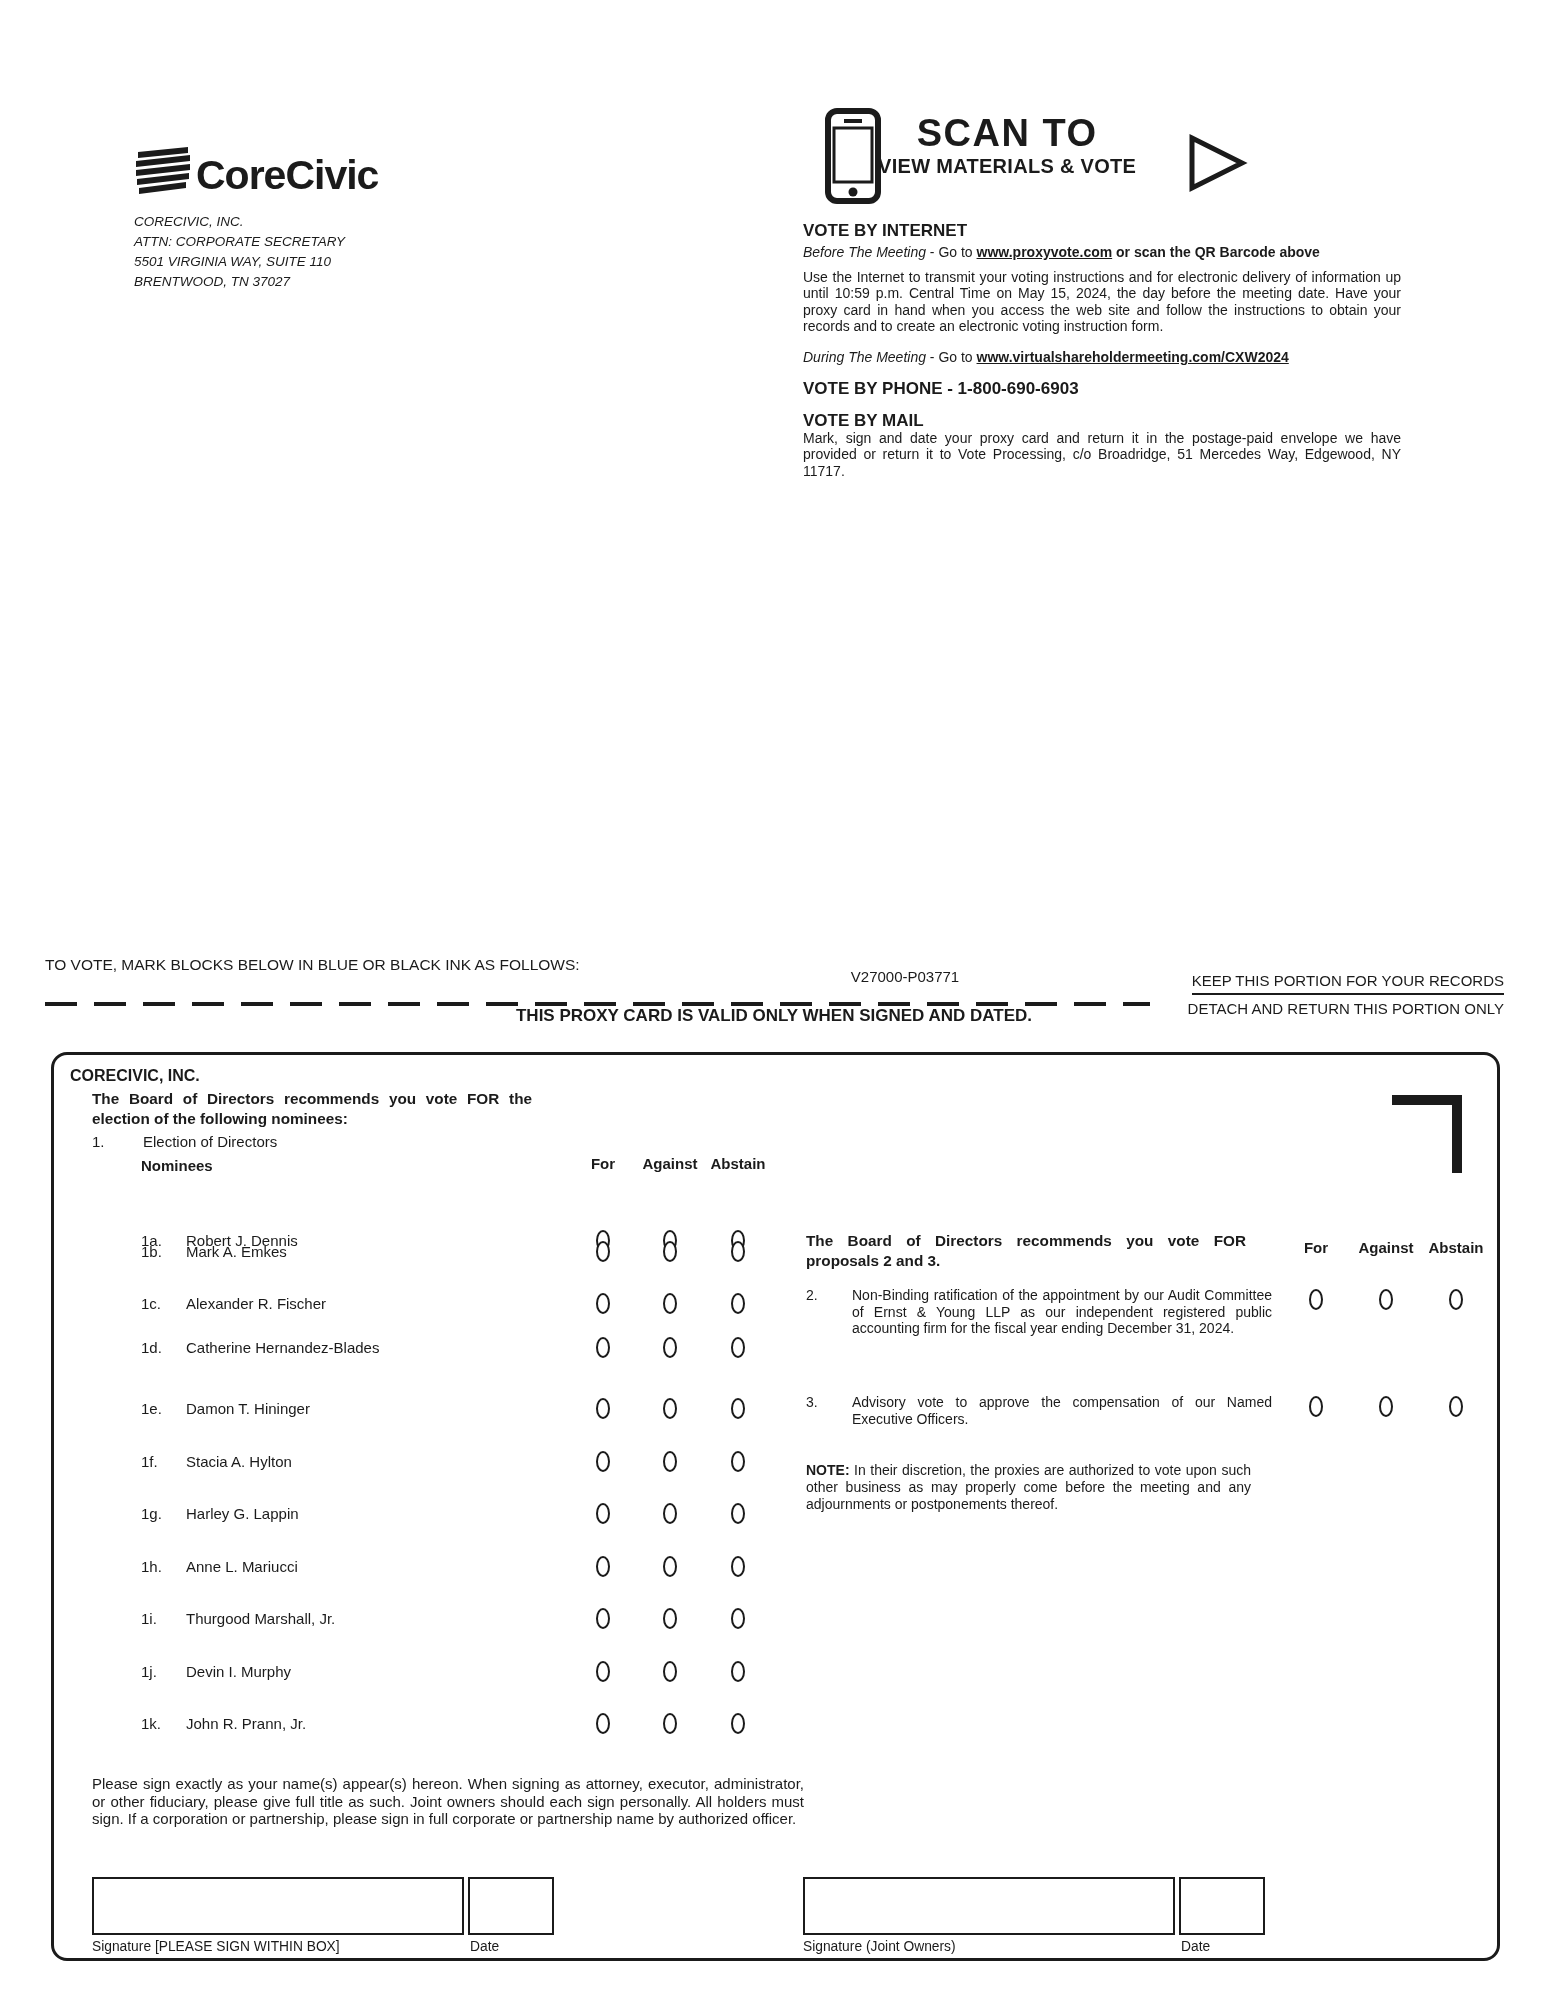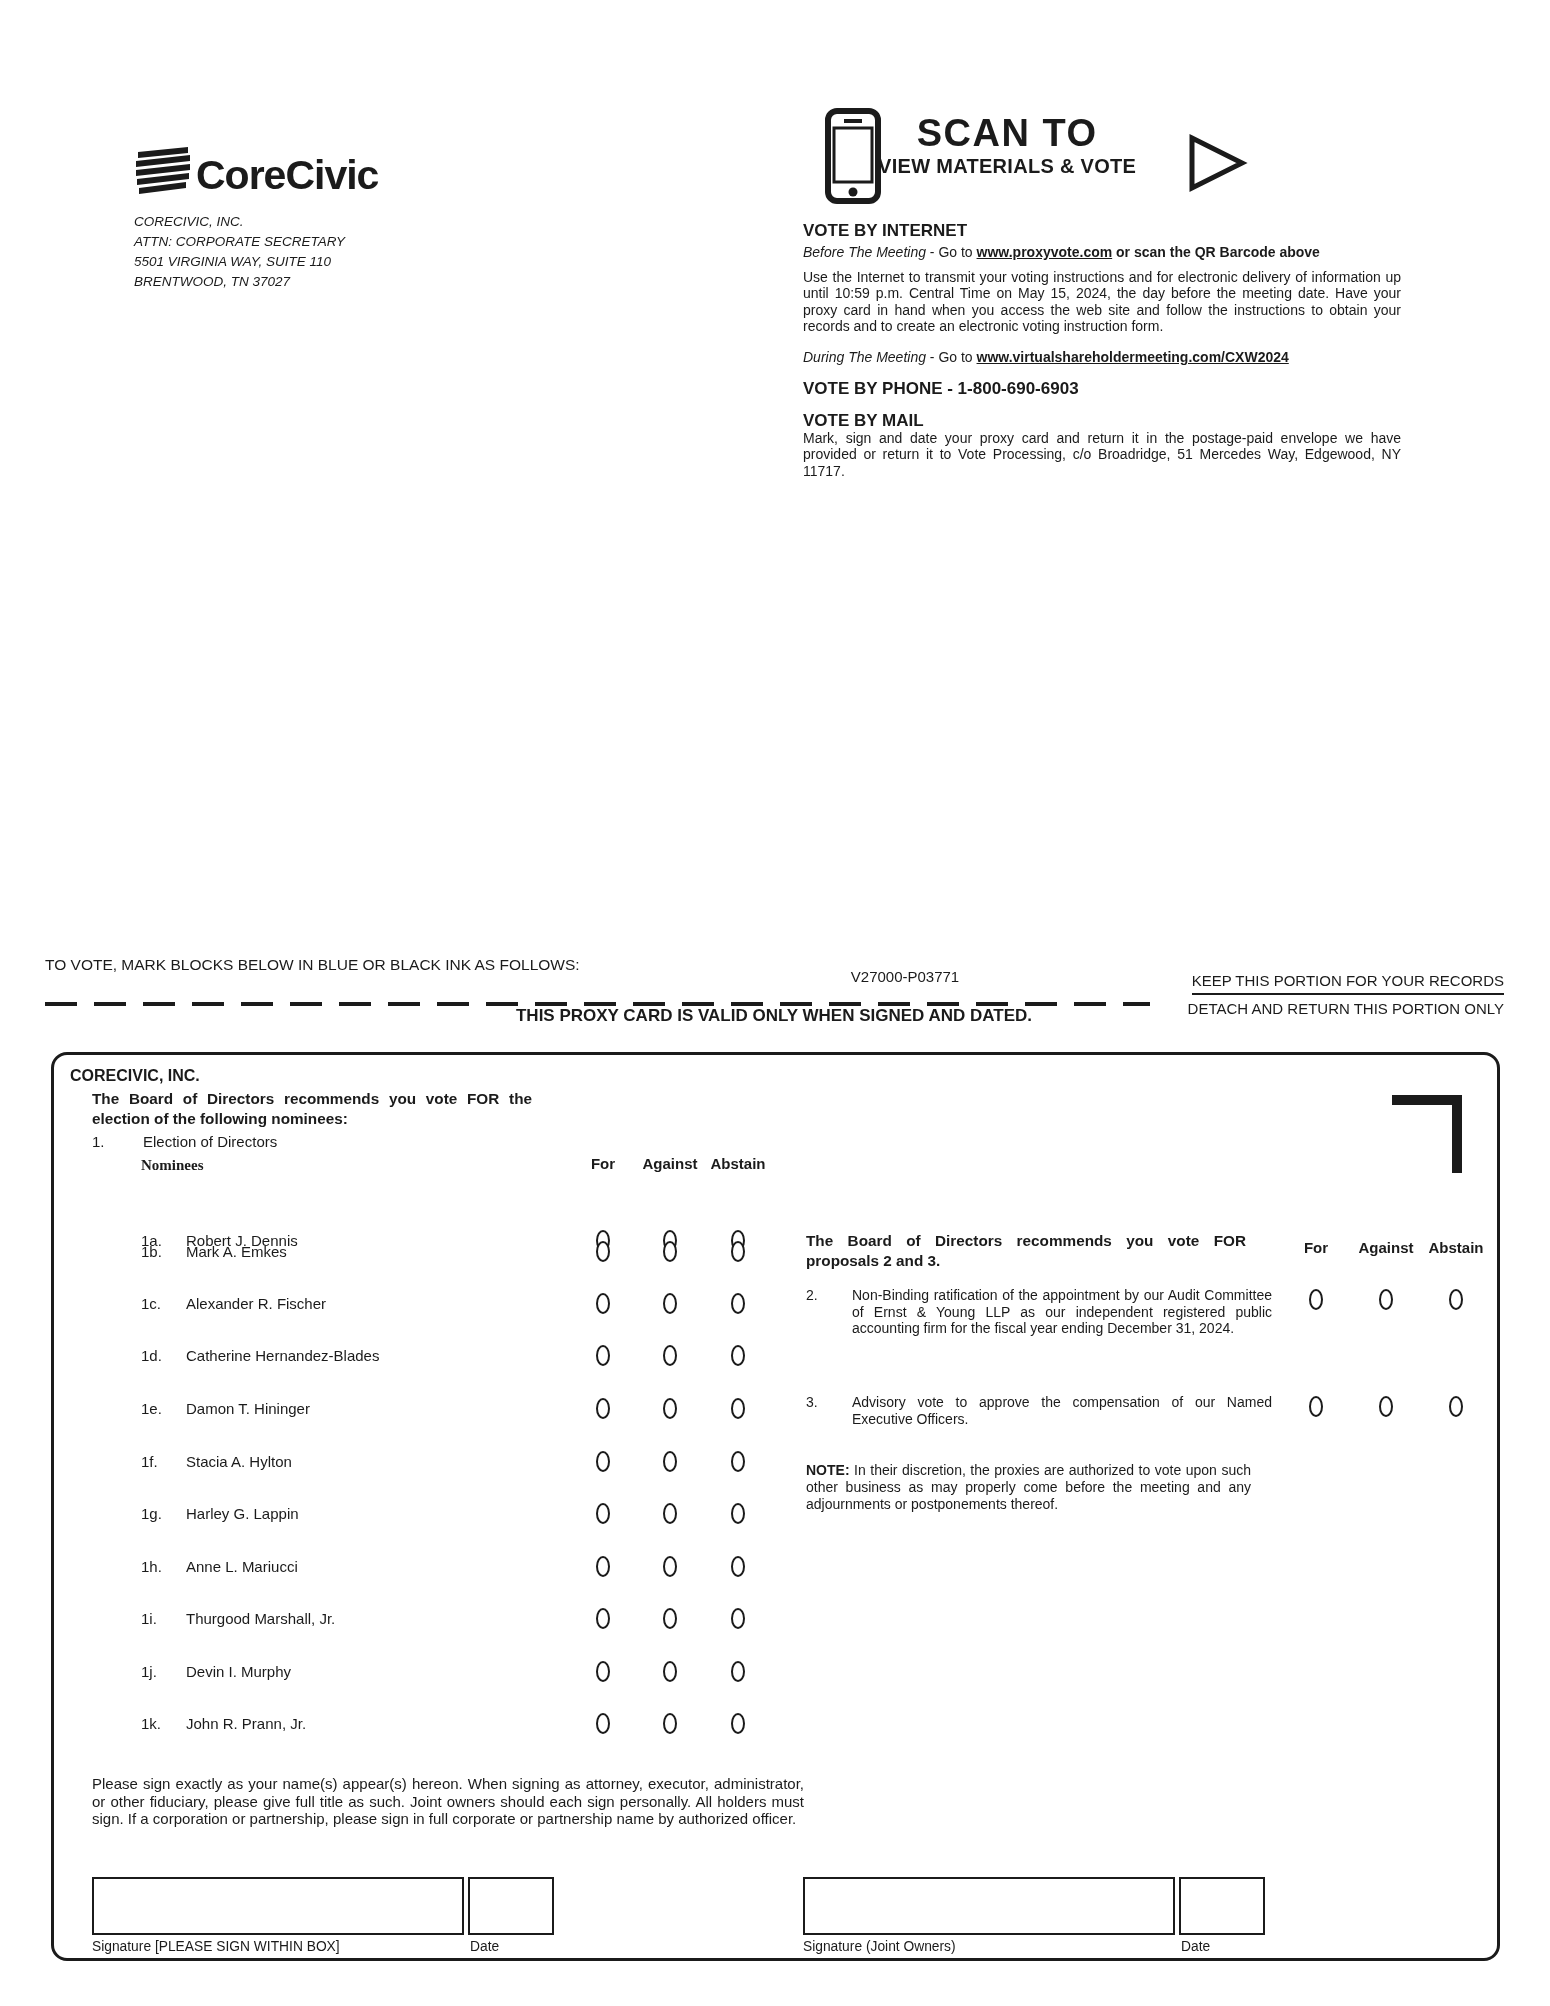--- a/index.html
+++ b/index.html
@@ -114,21 +114,21 @@
 
 <div id="proxy-card">
 
   <div class="abs" style="left:16px;top:12px;font-weight:bold;font-size:16px;">CORECIVIC, INC.</div>
 
   <div class="abs" style="left:38px;top:34px;width:440px;font-weight:bold;font-size:15.3px;line-height:19.5px;text-align:justify;">The Board of Directors recommends you vote FOR the election of the following nominees:</div>
 
   <span class="abs" style="left:38px;top:78px;font-size:15px;">1.</span>
   <span class="abs" style="left:89px;top:78px;font-size:15px;">Election of Directors</span>
 
-  <div class="abs" style="left:87px;top:102px;font-weight:bold;font-size:15px;font-family:Liberation Serif, serif;">Nominees</div>
+  <div class="abs" style="left:87px;top:102px;font-weight:bold;font-size:15px;">Nominees</div>
 
   <span class="colhead" style="left:549px;top:100px;">For</span>
   <span class="colhead" style="left:616px;top:100px;">Against</span>
   <span class="colhead" style="left:684px;top:100px;">Abstain</span>
 
   <div style="position:absolute;left:0;top:0;width:100%;height:0;overflow:visible;">
       <div class="nominee-row" style="top: 139px; margin-top: 36px;">
         <span class="nom-num">1a.</span>
         <span class="nom-name">Robert J. Dennis</span>
         <span class="oval" style="left:549px;"></span>
@@ -142,21 +142,21 @@
         <span class="oval" style="left:616px;"></span>
         <span class="oval" style="left:684px;"></span>
       </div>
       <div class="nominee-row" style="top: 238px;">
         <span class="nom-num">1c.</span>
         <span class="nom-name">Alexander R. Fischer</span>
         <span class="oval" style="left:549px;"></span>
         <span class="oval" style="left:616px;"></span>
         <span class="oval" style="left:684px;"></span>
       </div>
-      <div class="nominee-row" style="top: 290px;">
+      <div class="nominee-row" style="top: 282px;">
         <span class="nom-num">1d.</span>
         <span class="nom-name">Catherine Hernandez-Blades</span>
         <span class="oval" style="left:549px;"></span>
         <span class="oval" style="left:616px;"></span>
         <span class="oval" style="left:684px;"></span>
       </div>
       <div class="nominee-row" style="top: 343px;">
         <span class="nom-num">1e.</span>
         <span class="nom-name">Damon T. Hininger</span>
         <span class="oval" style="left:549px;"></span>

